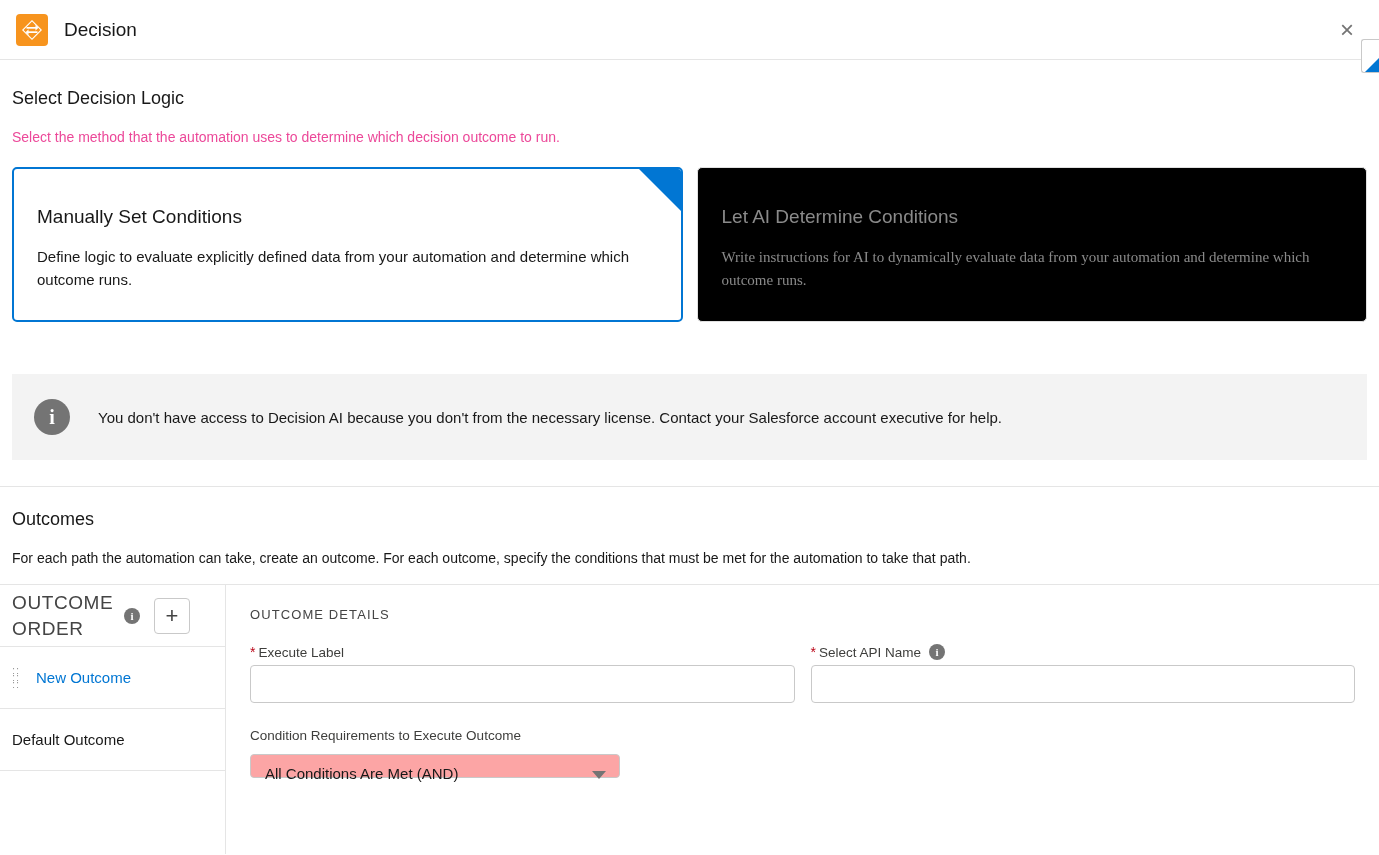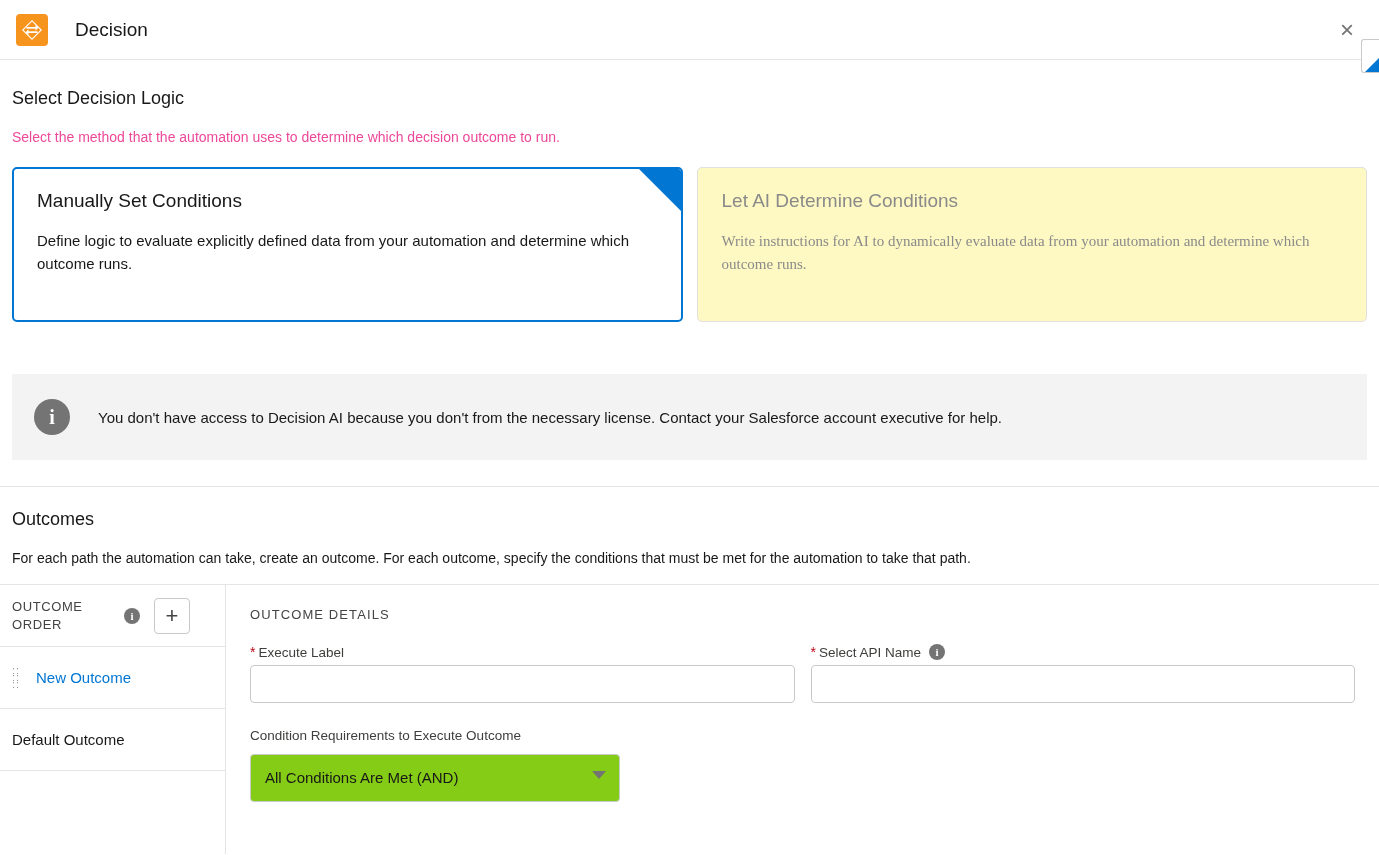--- a/index.html
+++ b/index.html
@@ -17,21 +17,20 @@
 
   
   .modal-header {
     position: relative;
     height: 60px;
     border-bottom: 1px solid #e5e5e5;
     display: flex;
     align-items: center;
     padding: 16px 16px;
     background: #fff;
-    gap: 11px;
   }
   .decision-icon {
     width: 32px;
     height: 32px;
     border-radius: 4px;
     background: #f7941e;
     display: flex;
     align-items: center;
     justify-content: center;
     flex: 0 0 auto;
@@ -113,29 +112,29 @@
     position: relative;
     overflow: hidden;
     min-height: 155px;
     cursor: pointer;
   }
   .card.selected {
     border: 2px solid #0176d3;
     padding: 21px 23px 25px 23px;
   }
   .card.disabled {
-    background: #fef9c3;
+    background: #000000;
     border-color: #e0e0e0;
     cursor: default;
   }
   .card-title {
     font-size: 19px;
     font-weight: 400;
     color: #181818;
-    margin: 0 0 18px 0;
+    margin: 16px 0 18px 0;
   }
   .card.disabled .card-title { color: #8a8a8a; }
   .card-text {
     font-size: 15px;
     line-height: 1.5;
     color: #181818;
     margin: 0;
     max-width: 600px;
   }
   .card.disabled .card-text { color: #8a8a8a; font-family: Liberation Serif, serif; }
@@ -207,21 +206,21 @@
     border-right: 1px solid #e5e5e5;
   }
   .outcome-list-head {
     display: flex;
     align-items: center;
     padding: 10px 12px 10px 12px;
     border-bottom: 1px solid #e5e5e5;
     height: 62px;
   }
   .outcome-order-label {
-    font-size: 13px;
+    font-size: 19px;
     letter-spacing: 0.6px;
     color: #444;
     line-height: 1.35;
     width: 112px;
   }
   .help-icon {
     width: 16px;
     height: 16px;
     border-radius: 50%;
     background: #747474;
@@ -324,24 +323,24 @@
     line-height: 1.6;
     width: 300px;
   }
   .select-wrap {
     position: relative;
     width: 370px;
     margin-top: 7px;
   }
   .select-box {
     width: 100%;
-    height: 48px;
+    height: 24px;
     border: 1px solid #c9c9c9;
     border-radius: 4px;
-    background: #84cc16;
+    background: #fca5a5;
     font-size: 15px;
     color: #181818;
     padding: 0 34px 0 14px;
     text-align: left;
     font-family: "Liberation Sans", sans-serif;
     cursor: pointer;
     line-height: 38px;
   }
   .caret {
     position: absolute;

